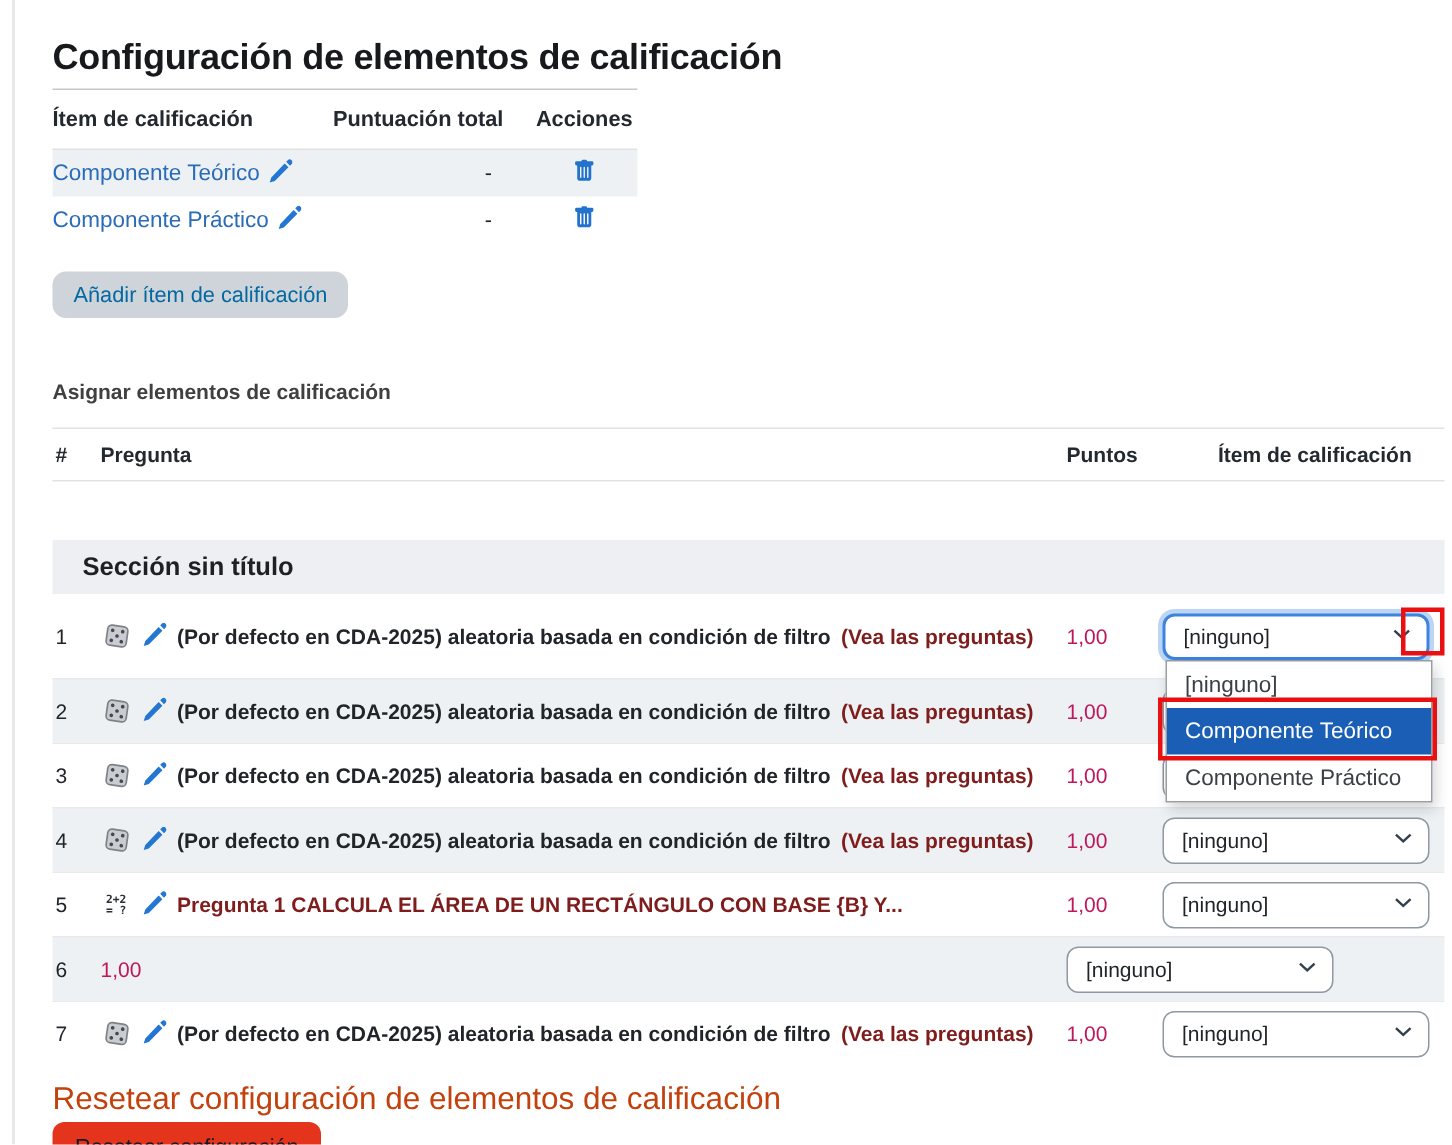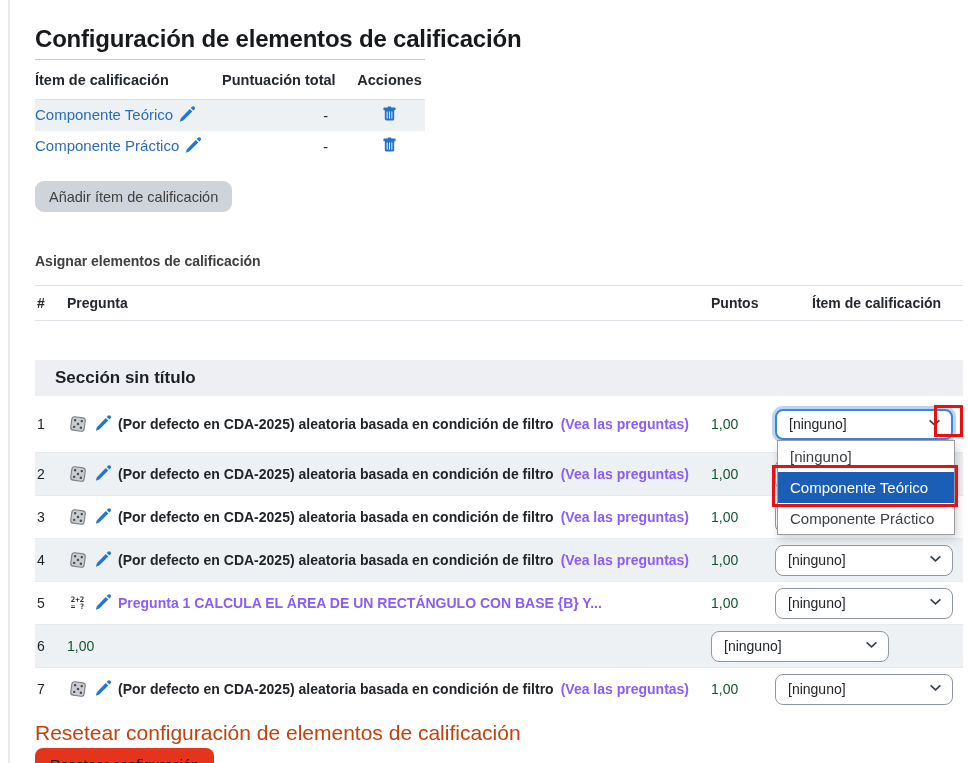--- a/index.html
+++ b/index.html
@@ -18,39 +18,39 @@
   .gi-table { width:390px; margin-top:3px; border-top:1px solid #c3c8cd; font-size:14.5px; }
   .gi-head, .gi-row { display:grid; grid-template-columns:187px 132px 71px; align-items:center; }
   .gi-head { height:40px; border-bottom:1px solid #dee2e6; font-weight:700; color:#24292f; }
   .gi-row { height:31px; }
   .gi-row.alt { background:#eef1f4; }
   .gi-row .c2 { text-align:right; padding-right:26px; }
   .gi-row .c3, .gi-head .c3 { text-align:center; }
   .gi-link { color:#2b6cb8; font-size:15px; text-decoration:none; cursor:pointer; }
   .icon-btn { display:inline-block; vertical-align:-2px; margin-left:6px; cursor:pointer; }
 
-  .add-btn { margin-top:19px; background:#ced4da; color:#404040; border:none; border-radius:9px;
+  .add-btn { margin-top:19px; background:#ced4da; color:#0369a1; border:none; border-radius:9px;
     height:31px; padding:0 14px; font-size:14.5px; font-family:inherit; cursor:pointer; }
 
   .assign-title { margin:35px 0 0; font-size:14px; line-height:28px; font-weight:700; color:#404040; }
 
   
   .q-table { margin-top:10px; width:928px; border-top:1px solid #dee2e6; font-size:14px; }
   .q-head, .qrow { display:grid; grid-template-columns:30px 1fr 64px 188px; align-items:center; padding-left:2px; }
   .q-head { height:35px; font-weight:700; color:#24292f; border-bottom:1px solid #dee2e6; }
   .q-section { height:36px; background:#edeff2; display:flex; align-items:center; padding-left:20px;
     font-size:17px; font-weight:700; color:#1d2125;margin-top:39px; }
   .qrow { height:43px; border-top:1px solid #e7eaed; }
   .qrow.first { border-top:none; height:56px; }
   .qrow.alt { background:#eef1f4; }
   .qcell { display:flex; align-items:center; gap:7px; min-width:0; }
   .qicon { width:21px; display:inline-flex; justify-content:center; align-items:center; }
   .qtext { font-weight:700; color:#212529; white-space:nowrap; }
-  .qlink { font-weight:700; color:#8b5cf6; white-space:nowrap; text-decoration:none; cursor:pointer; }
-  .qpoints { color:#14532d; }
+  .qlink { font-weight:700; color:#7f1d1d; white-space:nowrap; text-decoration:none; cursor:pointer; }
+  .qpoints { color:#be185d; }
 
   .calc-icon { font-size:7.5px; line-height:7px; font-weight:700; color:#2b2f33; text-align:center; font-family:"DejaVu Sans Mono",monospace; }
 
   
   .qselect-wrap { position:relative; width:178px; }
   .sel { width:178px; height:31px; border:1px solid #8f98a2; border-radius:8px; background:#fff;
     display:flex; align-items:center; justify-content:space-between; padding:0 10px 0 12px;
     color:#212529; cursor:pointer; font-size:14px; }
   .sel.focused { border:2px solid #3f83e0; box-shadow:0 0 0 3px rgba(90,150,230,.4); }
 

